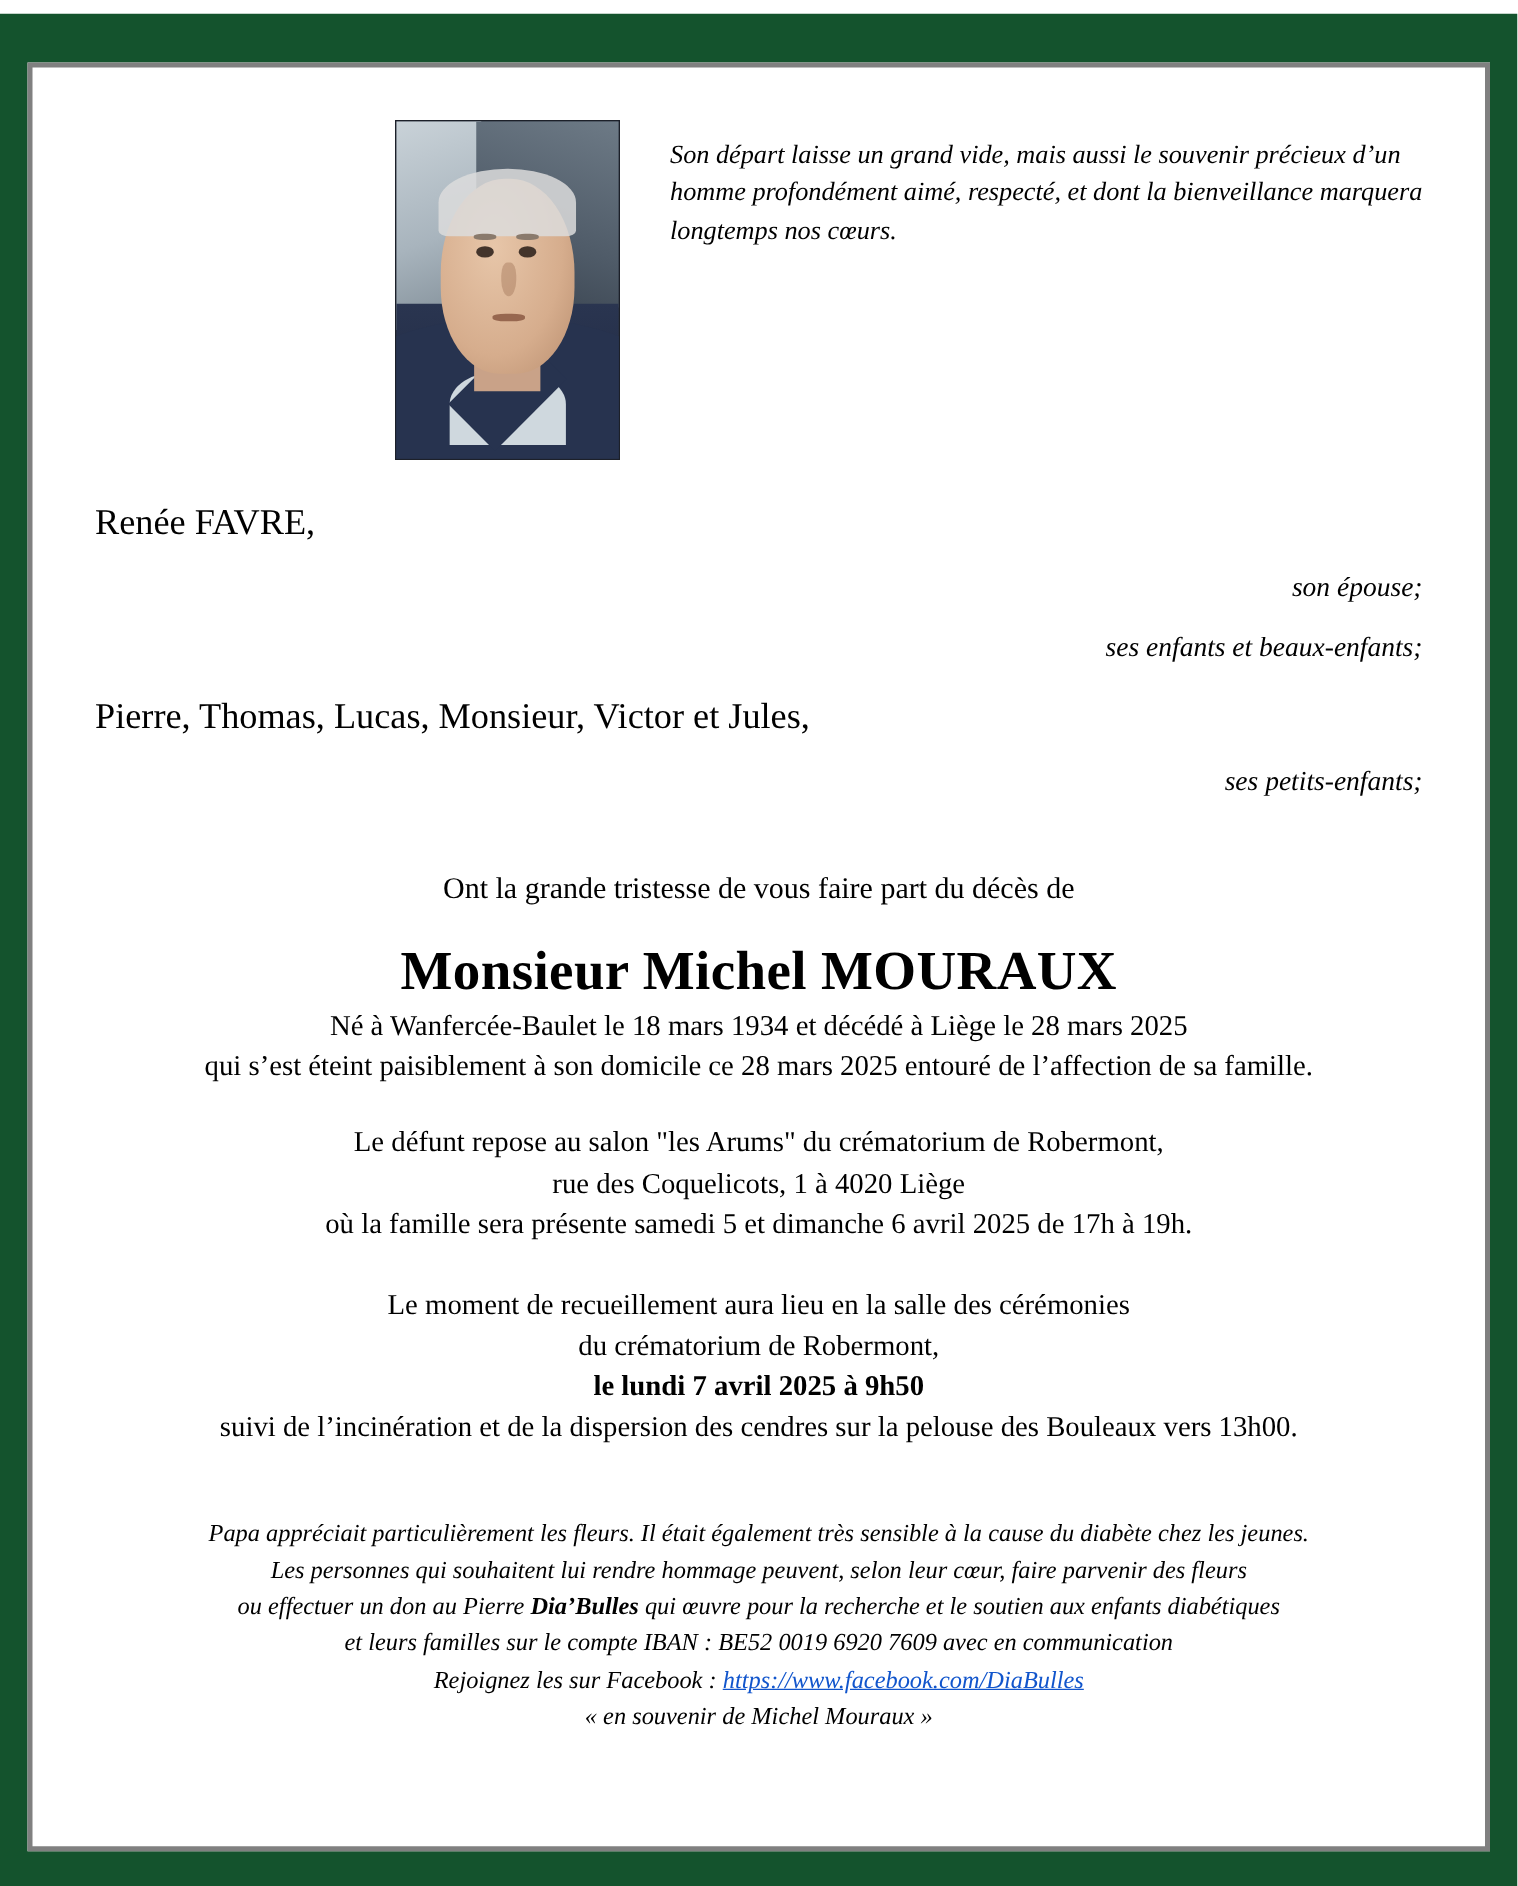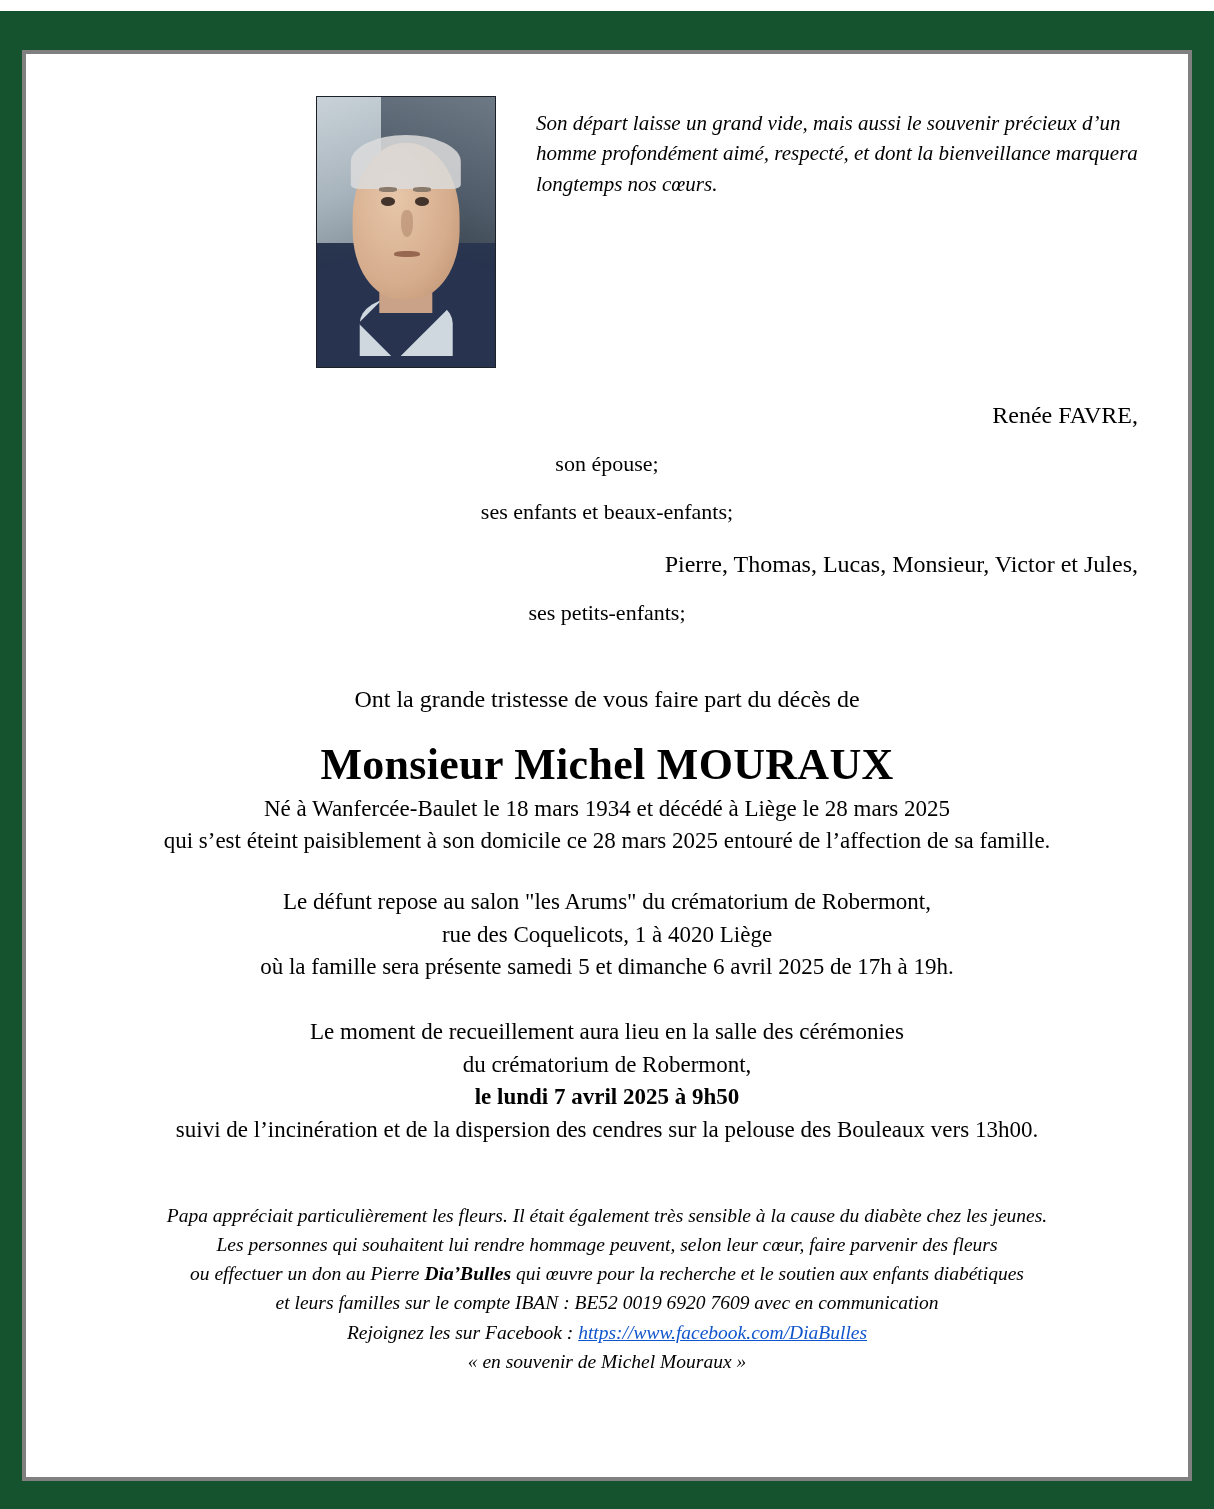--- a/index.html
+++ b/index.html
@@ -148,27 +148,28 @@
     margin-top: 24px;
     font-style: italic;
     font-size: 21px;
     line-height: 1.45;
     text-align: left;
   }
   .family {
     margin-top: 34px;
   }
   .fam-name {
-    font-size: 24px;
-    text-align: right;
+    font-size: 29px;
+    text-align: left;
     margin-top: 26px;
   }
   .fam-role {
     font-size: 22px;
-    text-align: center;
+    font-style: italic;
+    text-align: right;
     margin-top: 22px;
   }
   .announce {
     text-align: center;
     font-size: 24px;
     margin-top: 60px;
   }
   .deceased-name {
     text-align: center;
     font-size: 44px;

